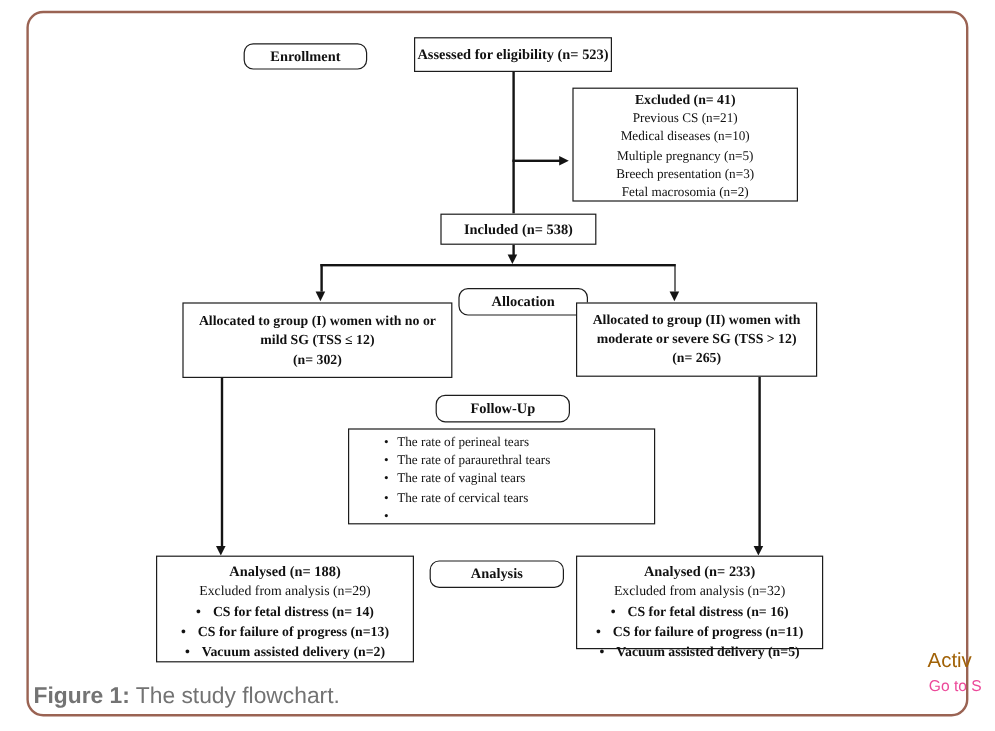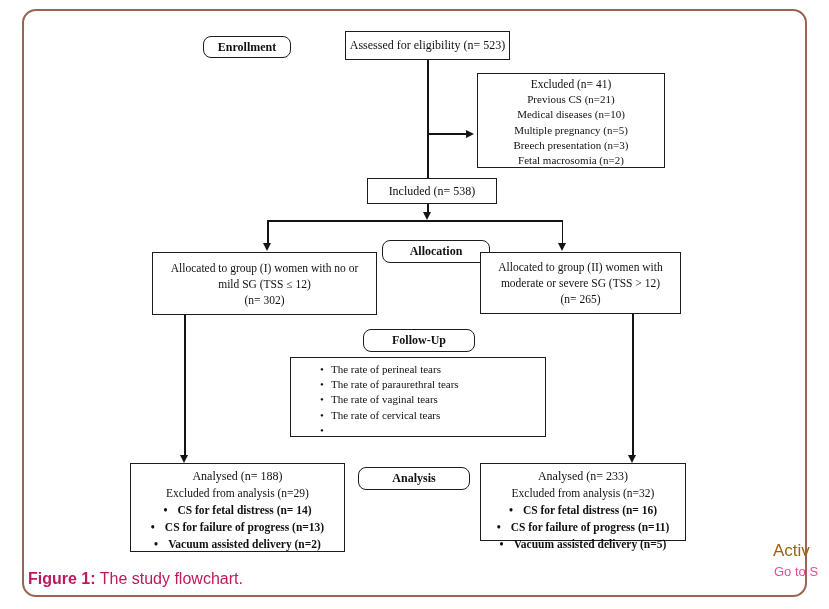--- a/index.html
+++ b/index.html
@@ -14,40 +14,40 @@
   }
   .box {
     position:absolute; border:1.5px solid #1c1c1c; background:#fff;
     text-align:center; font-size:11.5px; line-height:15px;
   }
   .label-box {
     position:absolute; border:1.5px solid #1c1c1c; border-radius:8px; background:#fff;
     display:flex; align-items:center; justify-content:center;
     font-weight:bold; font-size:12px;
   }
-  .bold { font-weight:normal; }
+  .bold { font-weight:bold; }
   .vline { position:absolute; width:1.5px; background:#141414; }
   .hline { position:absolute; height:1.5px; background:#141414; }
   .arrow-down {
     position:absolute; width:0; height:0;
     border-left:4.5px solid transparent; border-right:4.5px solid transparent;
     border-top:8px solid #141414;
   }
   .arrow-right {
     position:absolute; width:0; height:0;
     border-top:4.5px solid transparent; border-bottom:4.5px solid transparent;
     border-left:8px solid #141414;
   }
   .fu-row { display:flex; text-align:left; padding-left:22px; font-size:11px; line-height:15.2px; }
   .fu-row .bullet { width:18px; text-align:center; flex:0 0 18px; }
   .an-row { display:flex; justify-content:center; font-weight:bold; font-size:11.5px; line-height:17px; }
   .an-row .bullet { margin-right:10px; }
   .caption {
     position:absolute; left:28px; top:570px;
-    font-family:"Liberation Sans","DejaVu Sans",sans-serif; font-size:16px; color:#be185d;
+    font-family:"Liberation Sans","DejaVu Sans",sans-serif; font-size:19px; color:#737373;
   }
   .caption .cap-label { font-weight:bold; }
   .wm1 {
     position:absolute; left:773px; top:541px; white-space:nowrap;
     font-family:"Liberation Sans","DejaVu Sans",sans-serif; font-size:17px; color:#a16207;
   }
   .wm2 {
     position:absolute; left:774px; top:564px; white-space:nowrap;
     font-family:"Liberation Sans","DejaVu Sans",sans-serif; font-size:13px; color:#ec4899;
   }
@@ -69,21 +69,21 @@
   <div class="vline" style="left:267px; top:220px; height:23px;"></div>
   <div class="arrow-down" style="left:263px; top:243px;"></div>
   <div class="vline" style="left:561.5px; top:220px; height:23px;"></div>
   <div class="arrow-down" style="left:557.5px; top:243px;"></div>
 
   <div class="vline" style="left:184px; top:315px; height:140px;"></div>
   <div class="arrow-down" style="left:180px; top:455px;"></div>
   <div class="vline" style="left:632px; top:314px; height:141px;"></div>
   <div class="arrow-down" style="left:628px; top:455px;"></div>
 
-  <div class="label-box" style="left:203px; top:36px; width:88px; height:22px;">
+  <div class="label-box" style="left:203px; top:36px; width:103px; height:22px;">
     <span>Enrollment</span>
   </div>
 
   <div class="box bold" style="left:345px; top:31px; width:165px; height:29px; display:flex; align-items:center; justify-content:center; font-size:12px;">
     <span>Assessed for eligibility (n= 523)</span>
   </div>
 
   <div class="box" style="left:477px; top:73px; width:188px; height:95px; padding-top:3px; font-size:11px; line-height:15.2px;">
     <div class="bold" style="font-size:11.5px;">Excluded (n= 41)</div>
     <div>Previous CS (n=21)</div>

